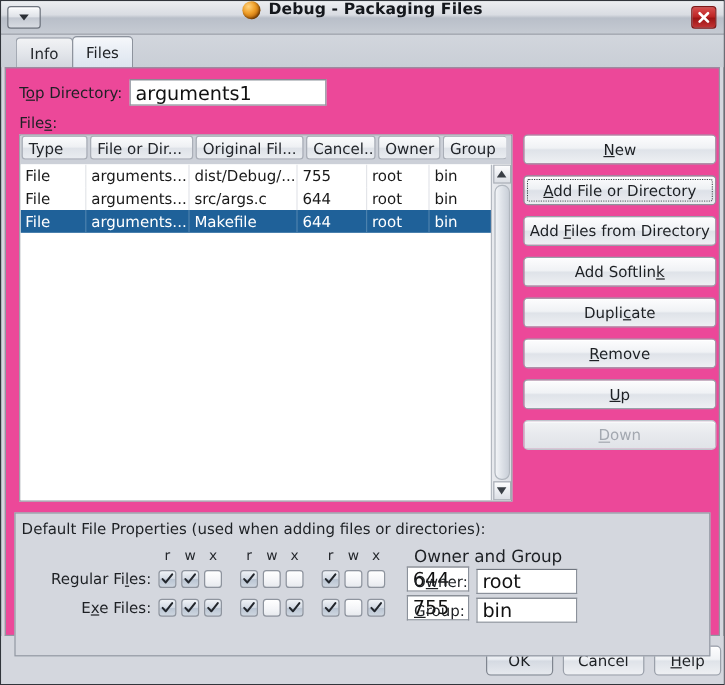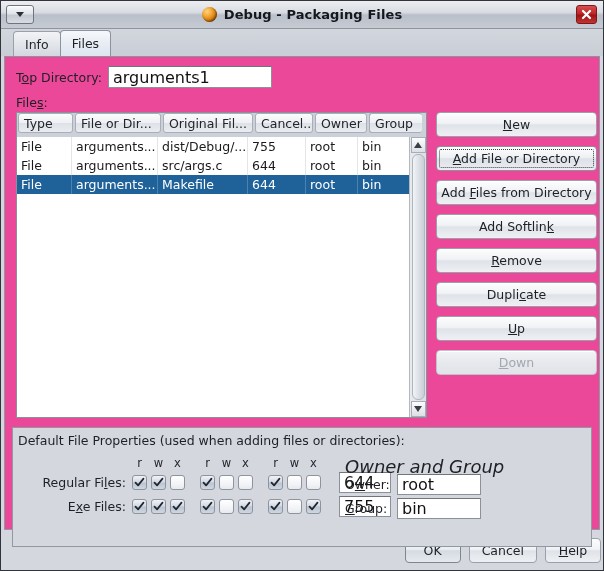--- a/index.html
+++ b/index.html
@@ -29,21 +29,21 @@
     background:linear-gradient(to bottom,#fafbfc 0%,#dfe2e8 48%,#c3c8d1 52%,#d8dce2 100%);
     display:flex;align-items:center;justify-content:center;
     box-shadow:inset 0 1px 0 #ffffff;
   }
   .sysbtn .tri{
     width:0;height:0;border-left:4px solid transparent;border-right:4px solid transparent;
     border-top:5px solid #2b2f36;
   }
   .title-center{
     position:absolute;left:0;right:0;top:0;bottom:0;
-    display:flex;align-items:center;justify-content:center;gap:7px;
+    display:flex;justify-content:center;gap:7px;
     pointer-events:none;
   }
   .appicon{
     width:15px;height:15px;border-radius:50%;
     background:radial-gradient(circle at 34% 30%,#ffd480 0%,#f0a02a 38%,#c26a08 72%,#7b3d03 100%);
     box-shadow:inset -1px -1px 2px rgba(0,0,0,.45);
   }
   .title-text{font-size:13px;font-weight:bold;color:#14171c;letter-spacing:.1px;white-space:nowrap;}
   .closebtn{
     position:absolute;right:6px;top:4px;width:21px;height:19px;box-sizing:border-box;
@@ -177,21 +177,21 @@
   .cbgrp{display:flex;margin-right:11px;}
   .cb{
     width:15px;height:15px;box-sizing:border-box;margin:0 2px;
     border:1px solid #8e949e;border-radius:3px;
     display:flex;align-items:center;justify-content:center;
   }
   .cb.off{background:linear-gradient(to bottom,#ffffff 0%,#f4f5f8 55%,#e7eaee 100%);}
   .cb.on{background:linear-gradient(to bottom,#f0f3f7 0%,#d3dae4 48%,#b9c4d2 52%,#cfd7e1 100%);}
   .cb svg{display:block;}
   .permfield{width:52px;height:21px;margin-left:5px;}
-  .og-title{position:absolute;left:332px;top:28px;font-size:18px;color:#1d2024;font-style:italic;}
+  .og-title{position:absolute;left:332px;top:28px;font-size:14px;color:#1d2024;}
   .og-row{position:absolute;display:flex;align-items:center;}
   #row-owner{left:332px;top:46px;}
   #row-group{left:332px;top:70px;}
   .og-label{width:52px;font-size:12.5px;color:#1d2024;}
   .ogfield{width:84px;height:21px;}
 
   
   .footer{
     flex:0 0 40px;height:40px;display:flex;align-items:center;justify-content:flex-end;
     padding-right:2px;gap:8px;background:#d4d7de;
@@ -302,24 +302,24 @@
       <div class="btn focused">
           <span><span></span><u class="mn">A</u><span>dd File or Directory</span></span>
         </div>
       <div class="btn">
           <span><span>Add </span><u class="mn">F</u><span>iles from Directory</span></span>
         </div>
       <div class="btn">
           <span><span>Add Softlin</span><u class="mn">k</u><span></span></span>
         </div>
       <div class="btn">
+          <span><span>Dupli</span><u class="mn">c</u><span>ate</span></span>
+        </div>
+      <div class="btn">
           <span><span></span><u class="mn">R</u><span>emove</span></span>
-        </div>
-      <div class="btn">
-          <span><span>Dupli</span><u class="mn">c</u><span>ate</span></span>
         </div>
       <div class="btn">
           <span><span></span><u class="mn">U</u><span>p</span></span>
         </div>
       <div class="btn disabled">
           <span><span></span><u class="mn">D</u><span>own</span></span>
         </div>
     </div>
 
     <div class="props">

